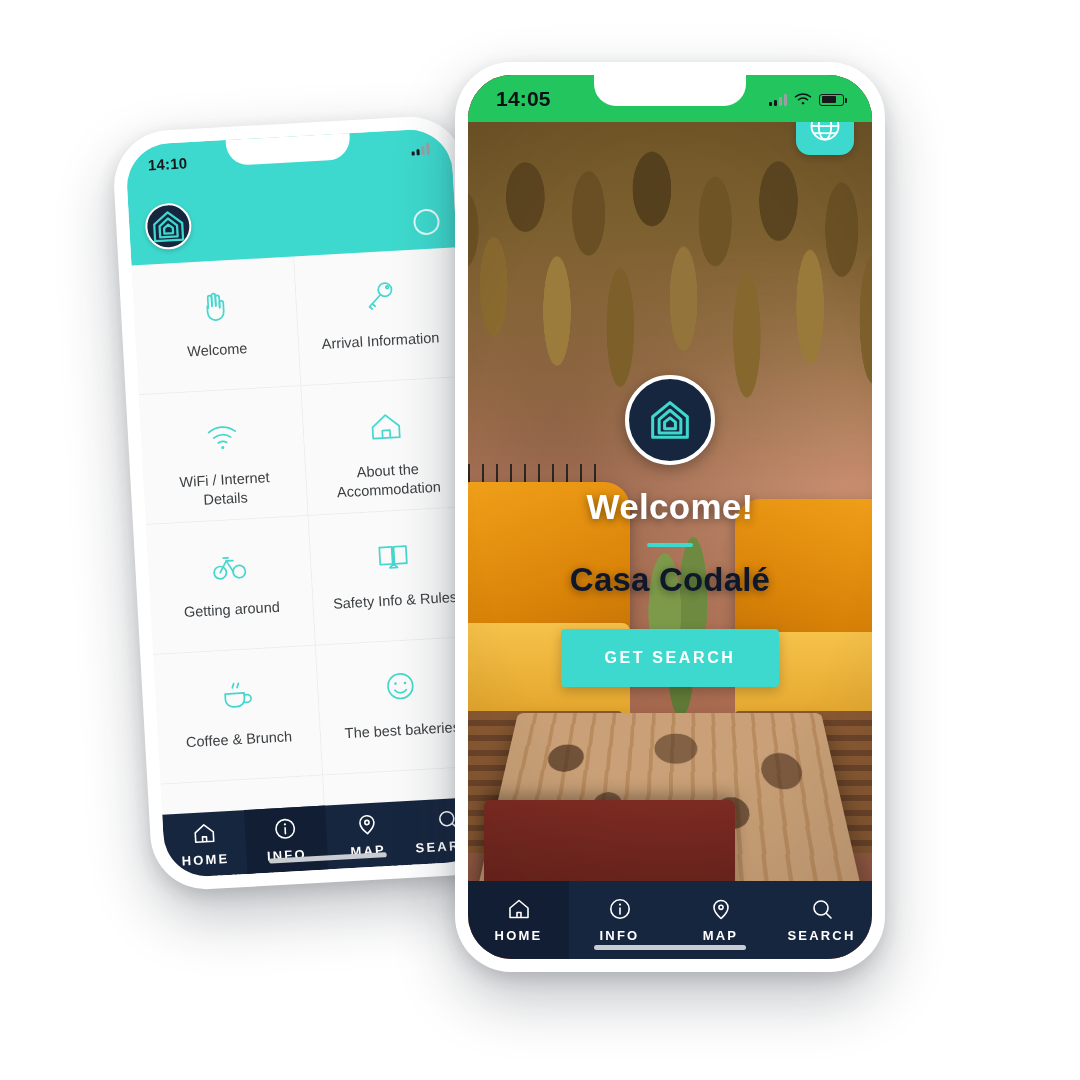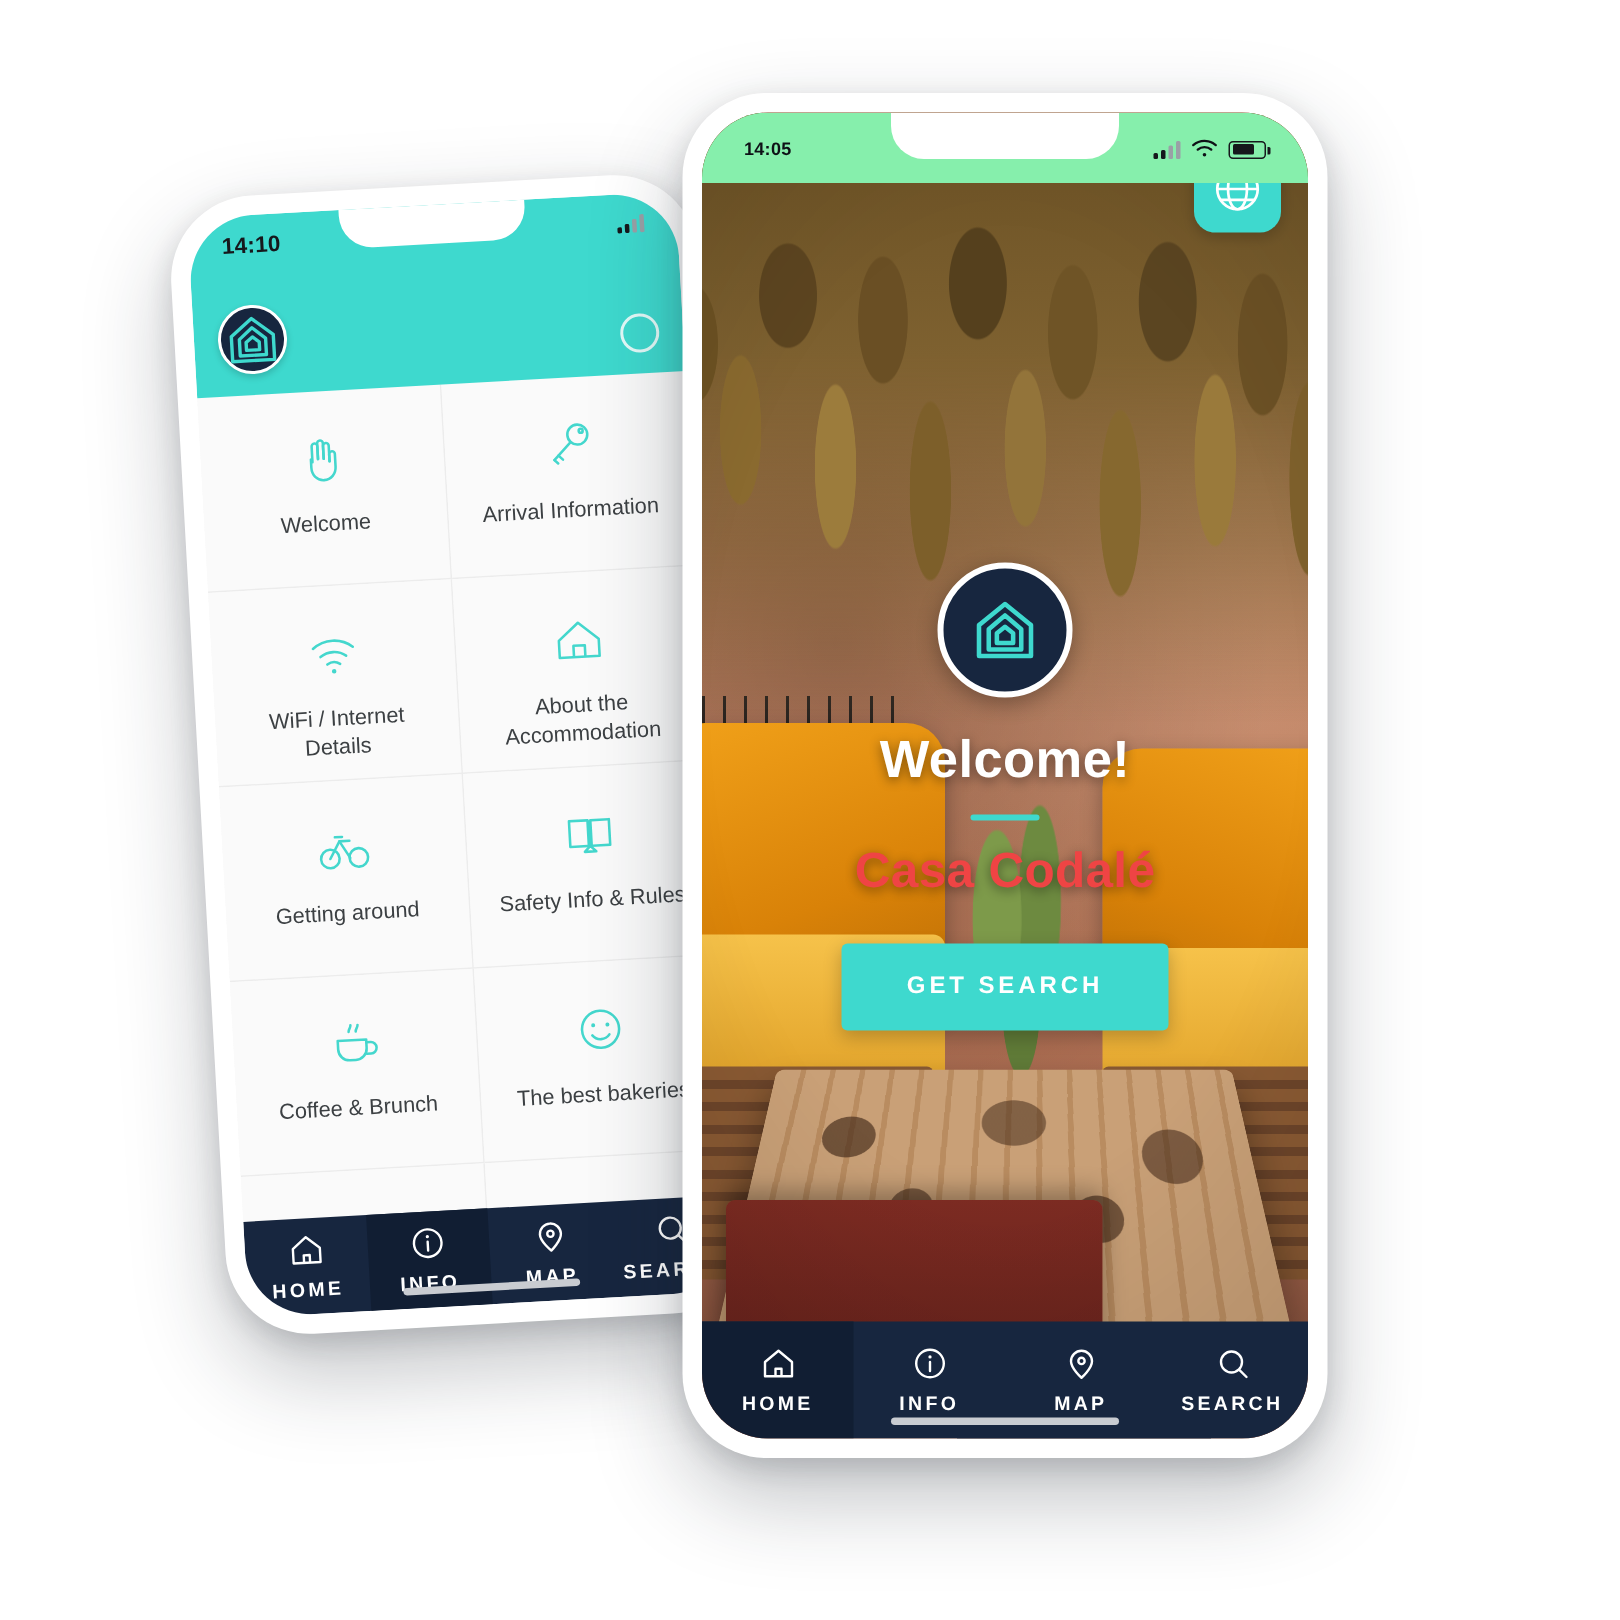--- a/index.html
+++ b/index.html
@@ -110,21 +110,21 @@
   #phone-back .tabbar { height:64px; }
   #phone-back .home-indicator { width:118px; }
 
   
   #phone-front {
     left: 455px; top: 62px;
     width: 430px; height: 910px;
     z-index: 5;
   }
   #phone-front .notch { width: 152px; height: 31px; }
-  #phone-front .statusbar { height: 47px; padding: 0 28px; font-size: 12px; background:#86efac;text-align:right; }
+  #phone-front .statusbar { height: 47px; padding: 0 28px; font-size: 21px; background:#22c55e;text-align:right; }
   #phone-front .statusbar .status-time { color:#0e1116; }
 
   .hero {
     position:absolute; inset:0; overflow:hidden;
   }
   
   .hero-photo { position:absolute; inset:0; background:#b0705a; }
   .wall {
     position:absolute; inset:0;
     background:
@@ -239,21 +239,21 @@
     display:flex; align-items:center; justify-content:center;
     box-shadow:0 4px 14px rgba(0,0,0,.3);
   }
   .hero-logo svg { width:52px; height:52px; }
   .hero-welcome {
     margin-top:22px; color:#ffffff; font-size:35px; font-weight:700;
     letter-spacing:.3px; text-shadow:0 2px 8px rgba(0,0,0,.45);
   }
   .hero-rule { width:46px; height:4px; background:#3ed9ce; margin:16px 0 14px; border-radius:2px; }
   .hero-name {
-    color:#ef4444; font-size:33px; font-weight:700; letter-spacing:.2px;
+    color:#0f172a; font-size:33px; font-weight:700; letter-spacing:.2px;
     text-shadow:0 2px 8px rgba(0,0,0,.45);
   }
   .cta {
     margin-top:30px; background:#3ed9ce; color:#ffffff;
     border:none; padding:20px 44px; border-radius:4px;
     font-size:16px; font-weight:700; letter-spacing:2.6px;
     font-family:"Liberation Sans", sans-serif; cursor:pointer;
     box-shadow:0 4px 12px rgba(0,0,0,.22);
   }
   #phone-front .tabbar { height:78px; }

